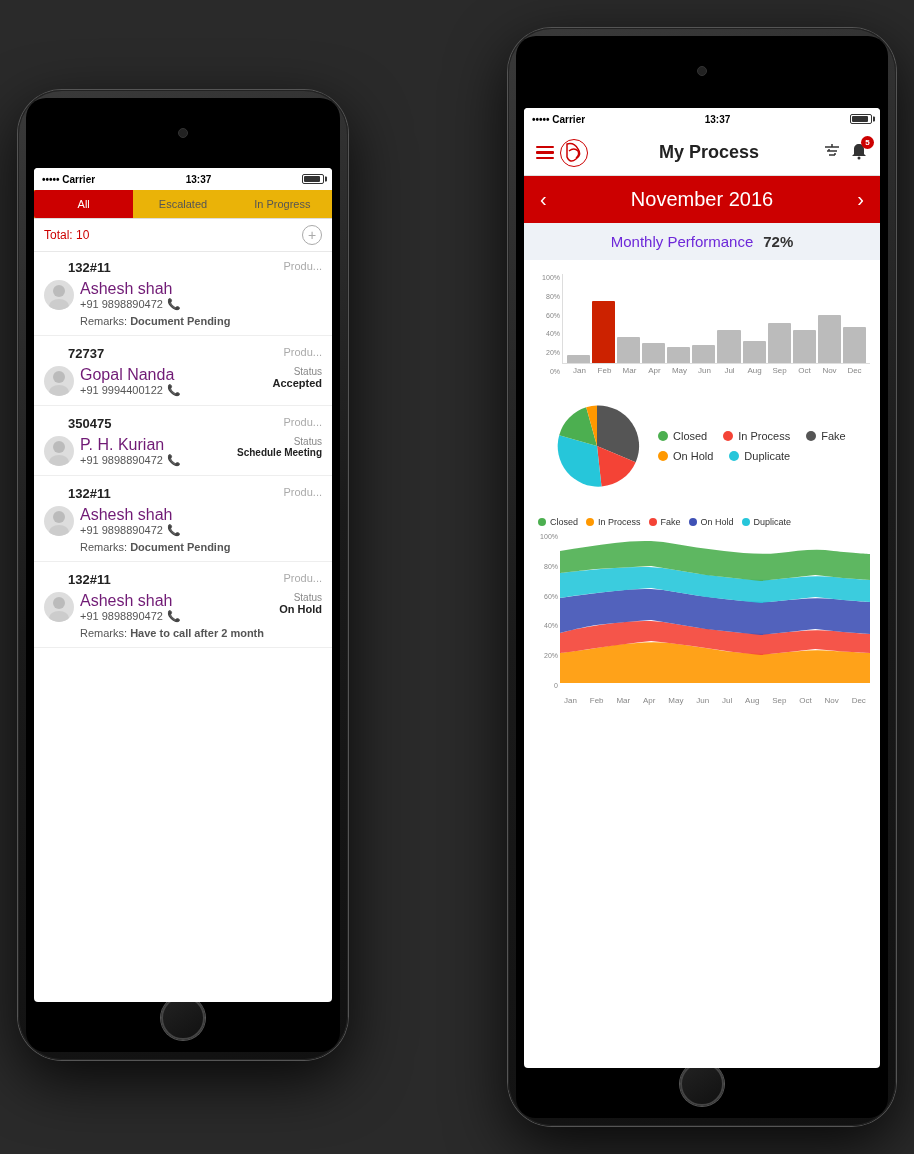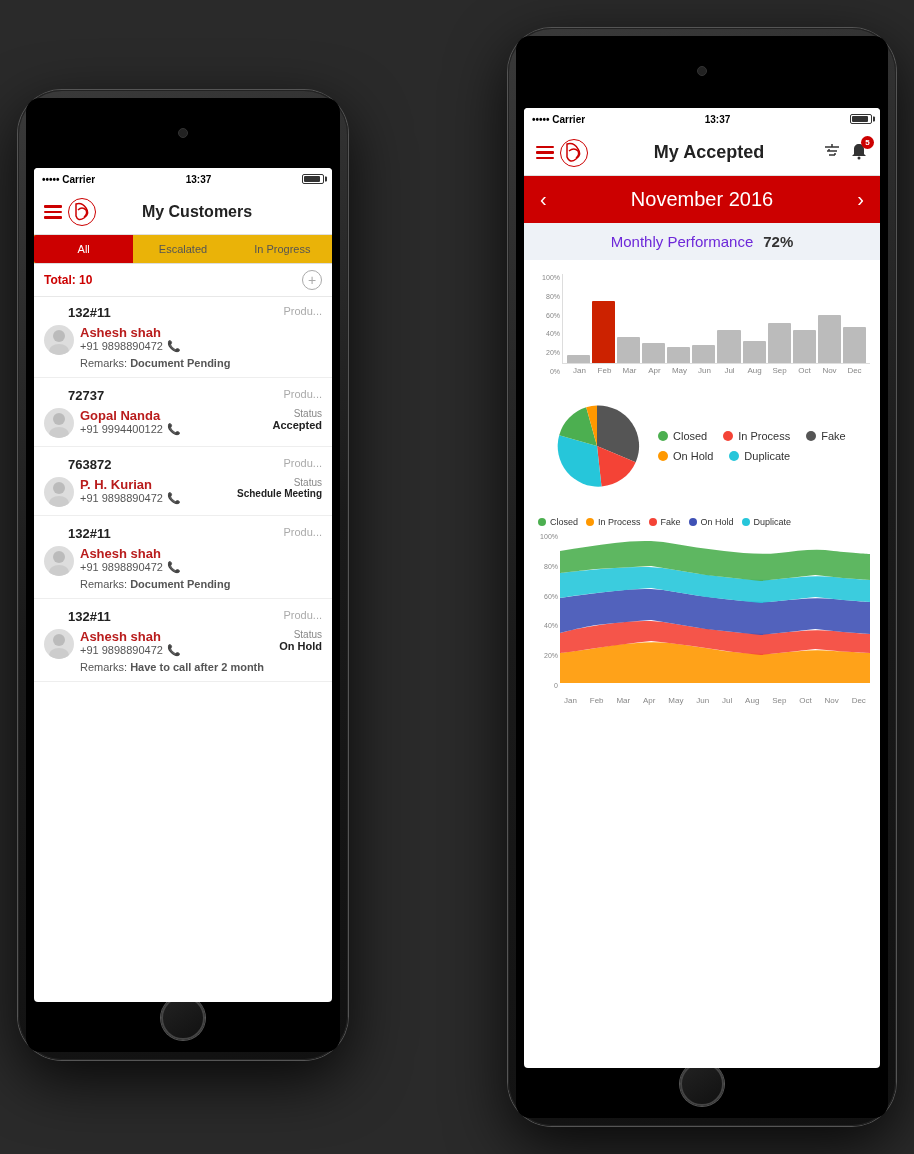--- a/index.html
+++ b/index.html
@@ -23,21 +23,21 @@
     
     .phone {
       position: absolute;
       border-radius: 44px;
       background: linear-gradient(160deg, #3a3a3a 0%, #1a1a1a 50%, #111 100%);
       box-shadow: 0 0 0 1px #555, 0 20px 60px rgba(0,0,0,0.8), inset 0 0 0 1px #222;
     }
 
     .phone-inner {
       position: absolute;
-      border-radius: 14px;
+      border-radius: 20px;
       background: #000;
       overflow: hidden;
     }
 
     .phone-screen {
       position: absolute;
       background: #fff;
       overflow: hidden;
     }
 
@@ -215,21 +215,21 @@
       display: flex;
       align-items: center;
       justify-content: space-between;
       background: #fff;
       border-bottom: 1px solid #e8e8e8;
     }
 
     .total-text {
       font-size: 12px;
       color: #cc0000;
-      font-weight: 700;
+      font-weight: 400;
     }
 
     .add-btn {
       width: 20px; height: 20px;
       border-radius: 50%;
       border: 1.5px solid #aaa;
       display: flex; align-items: center; justify-content: center;
       font-size: 14px;
       color: #aaa;
       cursor: pointer;
@@ -279,23 +279,23 @@
       flex-shrink: 0;
       display: flex; align-items: center; justify-content: center;
       overflow: hidden;
     }
 
     .customer-details {
       flex: 1;
     }
 
     .customer-name {
-      font-size: 13px;
-      font-weight: 700;
-      color: #b91c1c;
+      font-size: 16px;
+      font-weight: 400;
+      color: #701a75;
     }
 
     .customer-phone {
       font-size: 11px;
       color: #555;
       display: flex;
       align-items: flex-start;
       gap: 4px;
     }
 
@@ -557,34 +557,20 @@
       <div class="phone-screen">
 
         <div class="status-bar">
           <span>••••• Carrier</span>
           <span class="time">13:37</span>
           <span class="battery">
               <span class="battery-fill"></span>
             </span>
         </div>
 
-        <div class="app-header">
-          <div class="hamburger-icon">
-            <span></span>
-              <span></span>
-              <span></span>
-          </div>
-          <div class="logo-circle">
-            <svg width="20" height="20" viewBox="0 0 20 20">
-              <path d="M4 2 Q10 0 14 6 Q18 12 12 16 Q6 20 4 14 Z" fill="none" stroke="#cc0000" stroke-width="1.5"></path>
-              <path d="M6 8 Q10 4 14 8 Q16 12 12 15" fill="none" stroke="#cc0000" stroke-width="1.5"></path>
-            </svg>
-          </div>
-          <div class="app-title">My Customers</div>
-        </div>
 
         <div class="filter-tabs">
           <div class="filter-tab active">All</div>
           <div class="filter-tab">Escalated</div>
           <div class="filter-tab">In Progress</div>
         </div>
 
         <div class="total-bar">
           <span class="total-text">Total: 10</span>
           <div class="add-btn">+</div>
@@ -634,21 +620,21 @@
               </div>
               <div class="status-col">
                 <div class="status-label">Status</div>
                 <div class="status-value">Accepted</div>
               </div>
             </div>
           </div>
 
           <div class="customer-card">
             <div class="customer-card-header">
-              <span class="customer-id">763872</span>
+              <span class="customer-id">350475</span>
               <span class="product-label">Produ...</span>
             </div>
             <div class="customer-info">
               <div class="avatar-circle">
                 <svg width="30" height="30" viewBox="0 0 30 30">
                   <circle cx="15" cy="11" r="6" fill="#bbb"></circle>
                   <ellipse cx="15" cy="26" rx="10" ry="7" fill="#ccc"></ellipse>
                 </svg>
               </div>
               <div class="customer-details" style="flex:1;">
@@ -737,21 +723,21 @@
             <span></span>
               <span></span>
               <span></span>
           </div>
           <div class="logo-circle">
             <svg width="22" height="22" viewBox="0 0 22 22">
               <path d="M4 2 Q11 0 15 7 Q19 13 13 17 Q7 22 4 15 Z" fill="none" stroke="#cc0000" stroke-width="1.5"></path>
               <path d="M6 9 Q11 5 15 9 Q17 13 13 16" fill="none" stroke="#cc0000" stroke-width="1.5"></path>
             </svg>
           </div>
-          <div class="reports-title">My Accepted</div>
+          <div class="reports-title">My Process</div>
           <div class="header-icons">
             <div class="filter-icon">
               <svg width="16" height="16" viewBox="0 0 16 16" fill="none">
                 <line x1="1" y1="4" x2="15" y2="4" stroke="#333" stroke-width="1.5"></line>
                 <line x1="3" y1="8" x2="13" y2="8" stroke="#333" stroke-width="1.5"></line>
                 <line x1="5" y1="12" x2="11" y2="12" stroke="#333" stroke-width="1.5"></line>
                 <line x1="8" y1="1" x2="8" y2="4" stroke="#333" stroke-width="1.5"></line>
                 <line x1="5" y1="6" x2="5" y2="8" stroke="#333" stroke-width="1.5"></line>
                 <line x1="11" y1="10" x2="11" y2="12" stroke="#333" stroke-width="1.5"></line>
               </svg>

